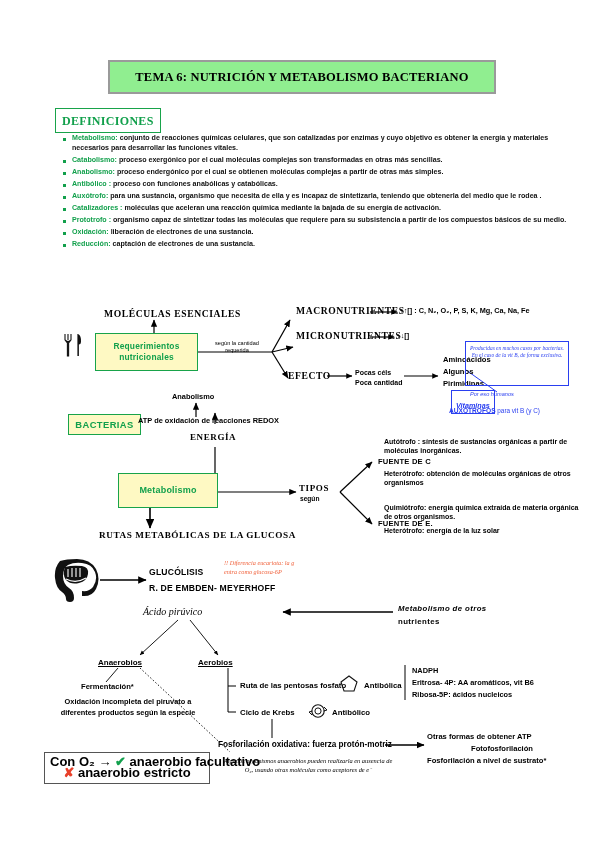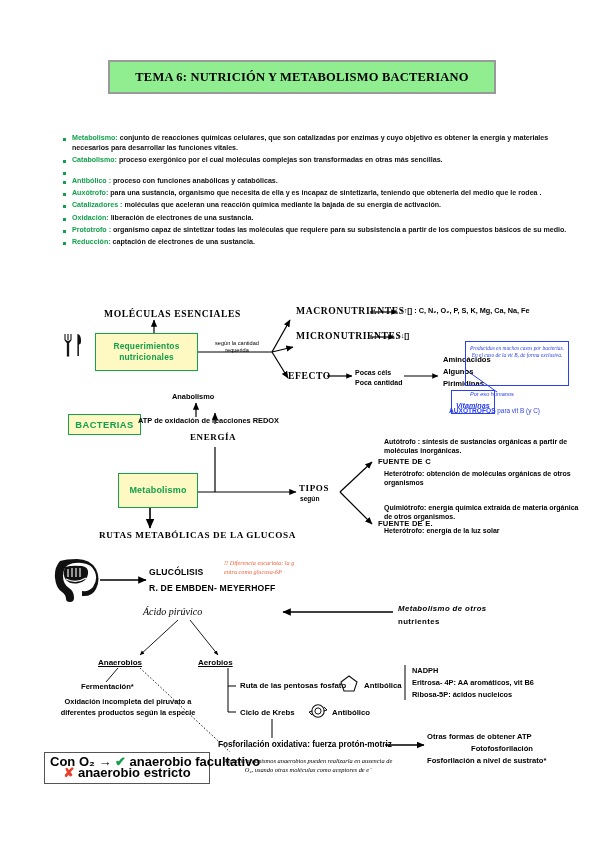--- a/index.html
+++ b/index.html
@@ -192,20 +192,23 @@
 </style>
 </head>
 <body>
 
 <div id="page">
 
   <div class="abs" id="title-banner">
     <span class="t">TEMA 6: NUTRICIÓN Y METABOLISMO BACTERIANO</span>
   </div>
 
+  <div class="abs" id="defs-heading">
+    <span class="t">DEFINICIONES</span>
+  </div>
 
   <div class="abs" id="defs-list">
 
     <div class="def-row">
       <span class="def-bullet">
           <i></i>
         </span>
       <span class="def-text"><span class="def-term">Metabolismo:</span><span class="def-body"> conjunto de reacciones químicas celulares, que son catalizadas por enzimas y cuyo objetivo es obtener la energía y materiales necesarios para desarrollar las funciones vitales.</span></span>
     </div>
 
@@ -213,20 +216,21 @@
       <span class="def-bullet">
           <i></i>
         </span>
       <span class="def-text"><span class="def-term">Catabolismo:</span><span class="def-body"> proceso exergónico por el cual moléculas complejas son transformadas en otras más sencillas.</span></span>
     </div>
 
     <div class="def-row">
       <span class="def-bullet">
           <i></i>
         </span>
+      <span class="def-text"><span class="def-term">Anabolismo:</span><span class="def-body"> proceso endergónico por el cual se obtienen moléculas complejas a partir de otras más simples.</span></span>
     </div>
 
     <div class="def-row">
       <span class="def-bullet">
           <i></i>
         </span>
       <span class="def-text"><span class="def-term">Antibólico :</span><span class="def-body"> proceso con funciones anabólicas y catabólicas.</span></span>
     </div>
 
     <div class="def-row">
@@ -240,28 +244,28 @@
       <span class="def-bullet">
           <i></i>
         </span>
       <span class="def-text"><span class="def-term">Catalizadores :</span><span class="def-body"> moléculas que aceleran una reacción química mediante la bajada de su energía de activación.</span></span>
     </div>
 
     <div class="def-row">
       <span class="def-bullet">
           <i></i>
         </span>
+      <span class="def-text"><span class="def-term">Prototrofo :</span><span class="def-body"> organismo capaz de sintetizar todas las moléculas que requiere para su subsistencia a partir de los compuestos básicos de su medio.</span></span>
+    </div>
+
+    <div class="def-row">
+      <span class="def-bullet">
+          <i></i>
+        </span>
       <span class="def-text"><span class="def-term">Oxidación:</span><span class="def-body"> liberación de electrones de una sustancia.</span></span>
-    </div>
-
-    <div class="def-row">
-      <span class="def-bullet">
-          <i></i>
-        </span>
-      <span class="def-text"><span class="def-term">Prototrofo :</span><span class="def-body"> organismo capaz de sintetizar todas las moléculas que requiere para su subsistencia a partir de los compuestos básicos de su medio.</span></span>
     </div>
 
     <div class="def-row">
       <span class="def-bullet">
           <i></i>
         </span>
       <span class="def-text"><span class="def-term">Reducción:</span><span class="def-body"> captación de electrones de una sustancia.</span></span>
     </div>
 
   </div>
@@ -376,21 +380,21 @@
   </div>
 
   <div class="abs gbox" style="left:68px; top:414px; width:73px; height:21px;">
     <span class="t" style="font-size:9.4px; letter-spacing:0.4px;">BACTERIAS</span>
   </div>
 
   <div class="abs dx b" style="left:172px; top:392px; font-size:7.4px;">Anabolismo</div>
   <div class="abs dx b" style="left:138px; top:416px; font-size:7.4px;">ATP de oxidación de reacciones REDOX</div>
   <div class="abs big-lab" style="left:190px; top:432px; font-size:9px;">ENERGÍA</div>
 
-  <div class="abs gbox" style="left:118px; top:473px; width:80px; height:35px;">
+  <div class="abs gbox" style="left:118px; top:473px; width:100px; height:35px;">
     <span class="t" style="font-size:9px;">Metabolismo</span>
   </div>
 
   <div class="abs big-lab" style="left:299px; top:483px; font-size:9px;">TIPOS</div>
   <div class="abs dx b" style="left:300px; top:494px; font-size:6.6px;">según</div>
 
   <div class="abs big-lab" style="left:99px; top:530px; font-size:9.2px;">RUTAS METABÓLICAS DE LA GLUCOSA</div>
 
   <div class="abs dx b" style="left:378px; top:457px; font-size:7.6px; letter-spacing:0.2px;">FUENTE DE C</div>
   <div class="abs dx b" style="left:378px; top:519px; font-size:7.6px; letter-spacing:0.2px;">FUENTE DE E.</div>

